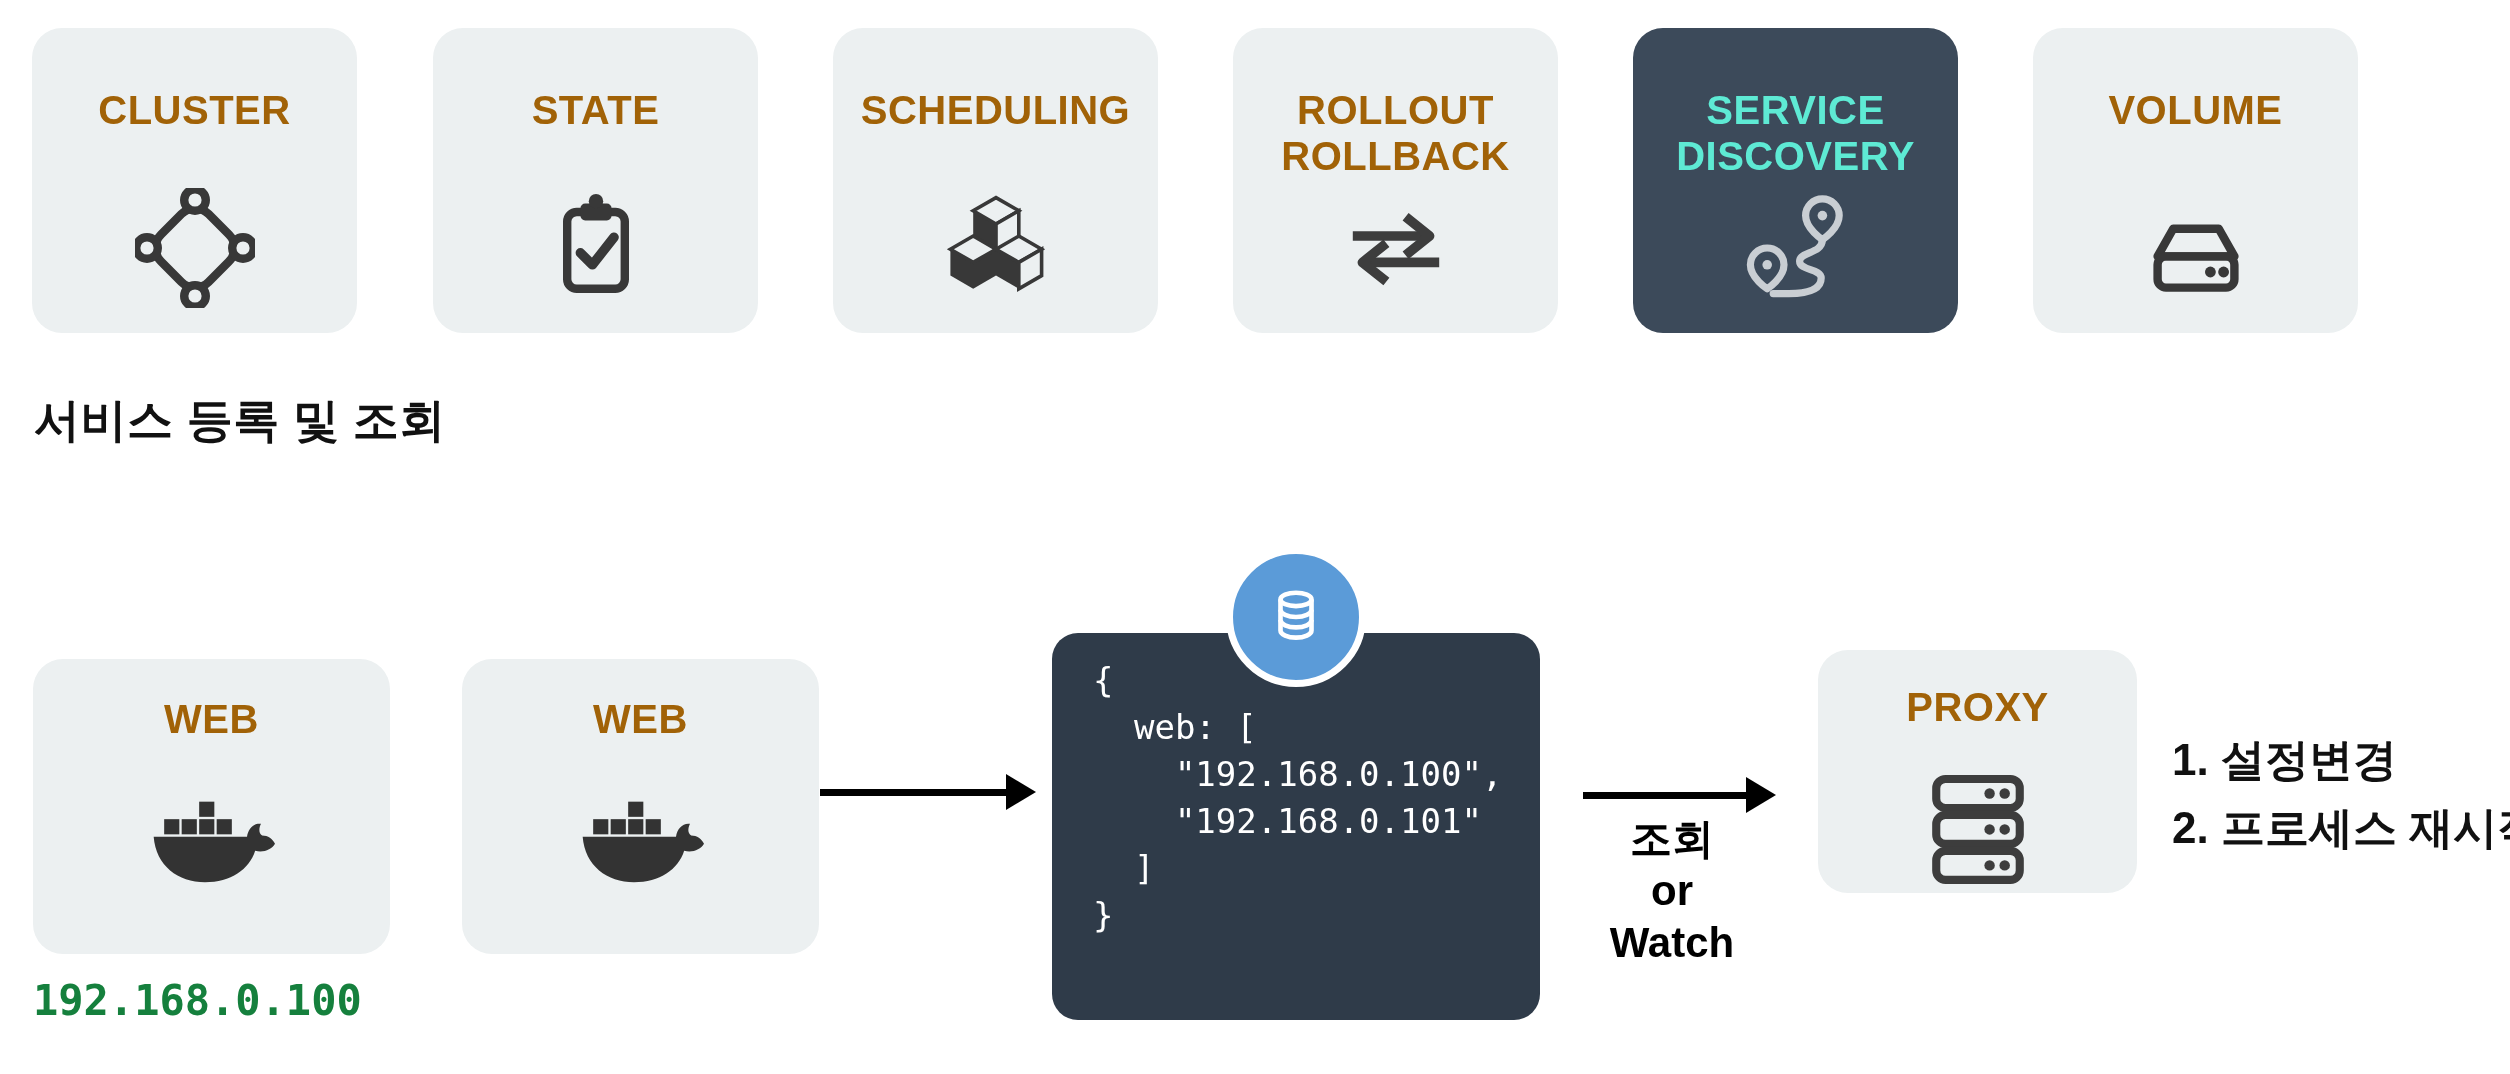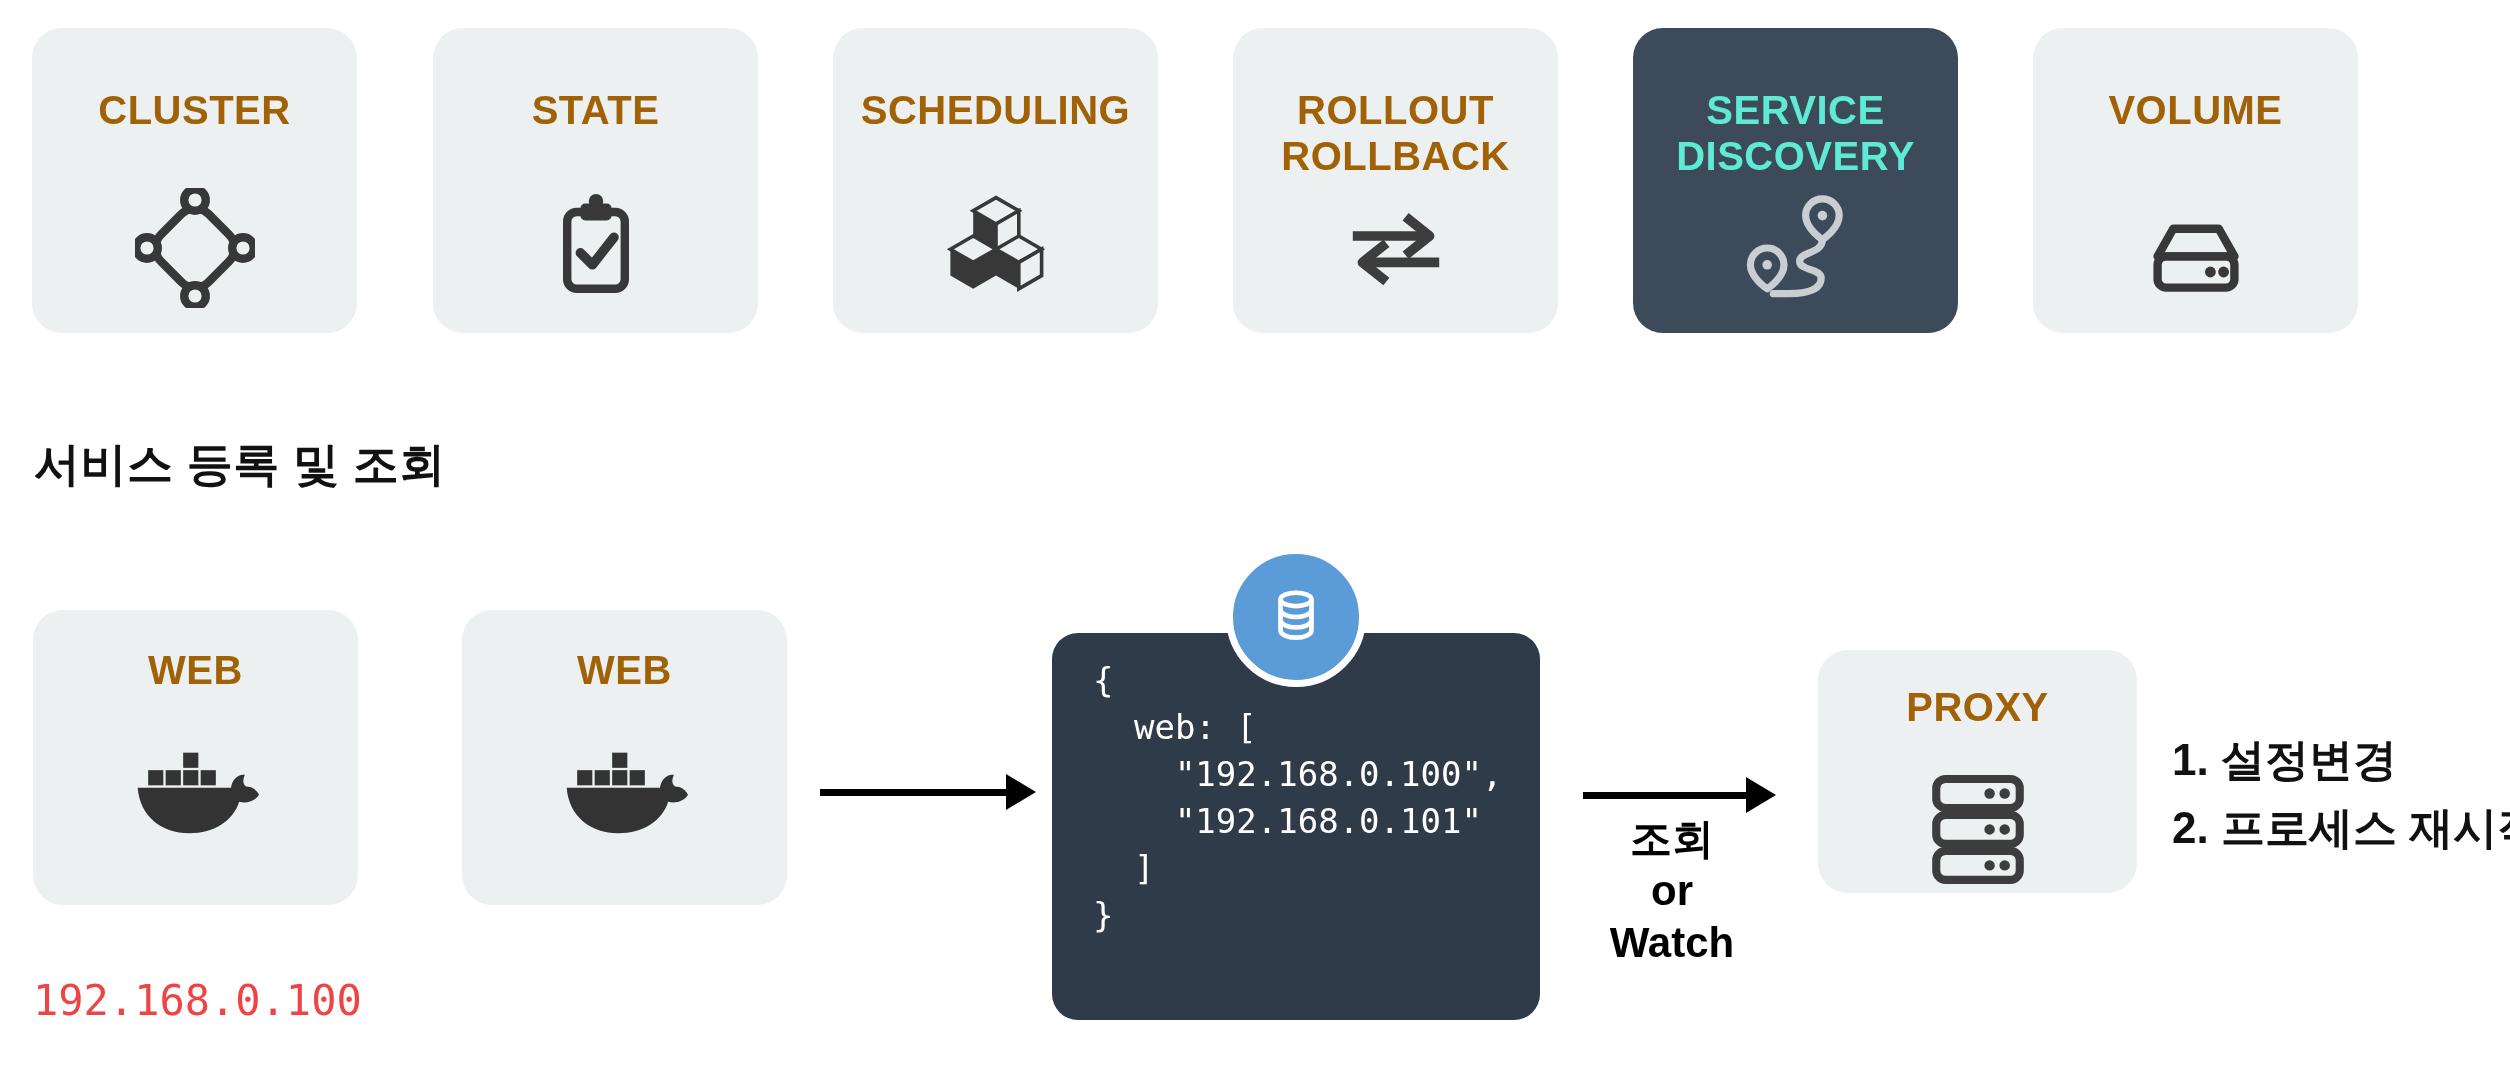--- a/index.html
+++ b/index.html
@@ -12,33 +12,33 @@
   .card.dark{background:#3c4a5a;}
   .card-title{position:absolute;top:59px;left:0;right:0;text-align:center;
               font-weight:700;font-size:40px;line-height:46px;color:#a16207;
               letter-spacing:.5px;white-space:pre-line;}
   .card.dark .card-title{color:#5eead4;}
   .card-icon{position:absolute;top:160px;left:50%;transform:translateX(-50%);
              width:120px;height:120px;}
   .card-icon svg{width:100%;height:100%;display:block;}
 
   
-  .card.web-card{width:325px;height:295px;top:610px;}
+  .card.web-card{width:357px;height:295px;top:659px;}
   .card.web-card .card-title{top:37px;}
   .card.web-card .card-icon{top:120px;width:140px;height:120px;}
   .card.proxy-card{width:319px;height:243px;top:650px;left:1818px;}
   .card.proxy-card .card-title{top:34px;}
   .card.proxy-card .card-icon{top:122px;width:116px;height:116px;}
 
   .section-title{position:absolute;left:34px;top:390px;font-size:46px;font-weight:600;
-                 color:#111111;letter-spacing:.5px;margin-top:44px;}
+                 color:#111111;letter-spacing:.5px;}
 
   .ip-label{position:absolute;width:325px;text-align:right;top:976px;
             font-family:"DejaVu Sans Mono","Liberation Mono",monospace;
-            font-weight:400;font-size:42px;color:#ef4444;}
+            font-weight:700;font-size:42px;color:#15803d;}
 
   
   .code-block{position:absolute;left:1052px;top:633px;width:488px;height:387px;
               background:#2f3b49;border-radius:26px;}
   .code-block pre{position:absolute;left:41px;top:24px;margin:0;
                   font-family:"DejaVu Sans Mono","Liberation Mono",monospace;
                   font-size:34px;line-height:47px;color:#ffffff;}
   .db-badge{position:absolute;left:1226px;top:547px;width:140px;height:140px;
             border-radius:50%;background:#5b9bd8;border:7px solid #ffffff;
             box-sizing:border-box;display:flex;align-items:center;justify-content:center;}

